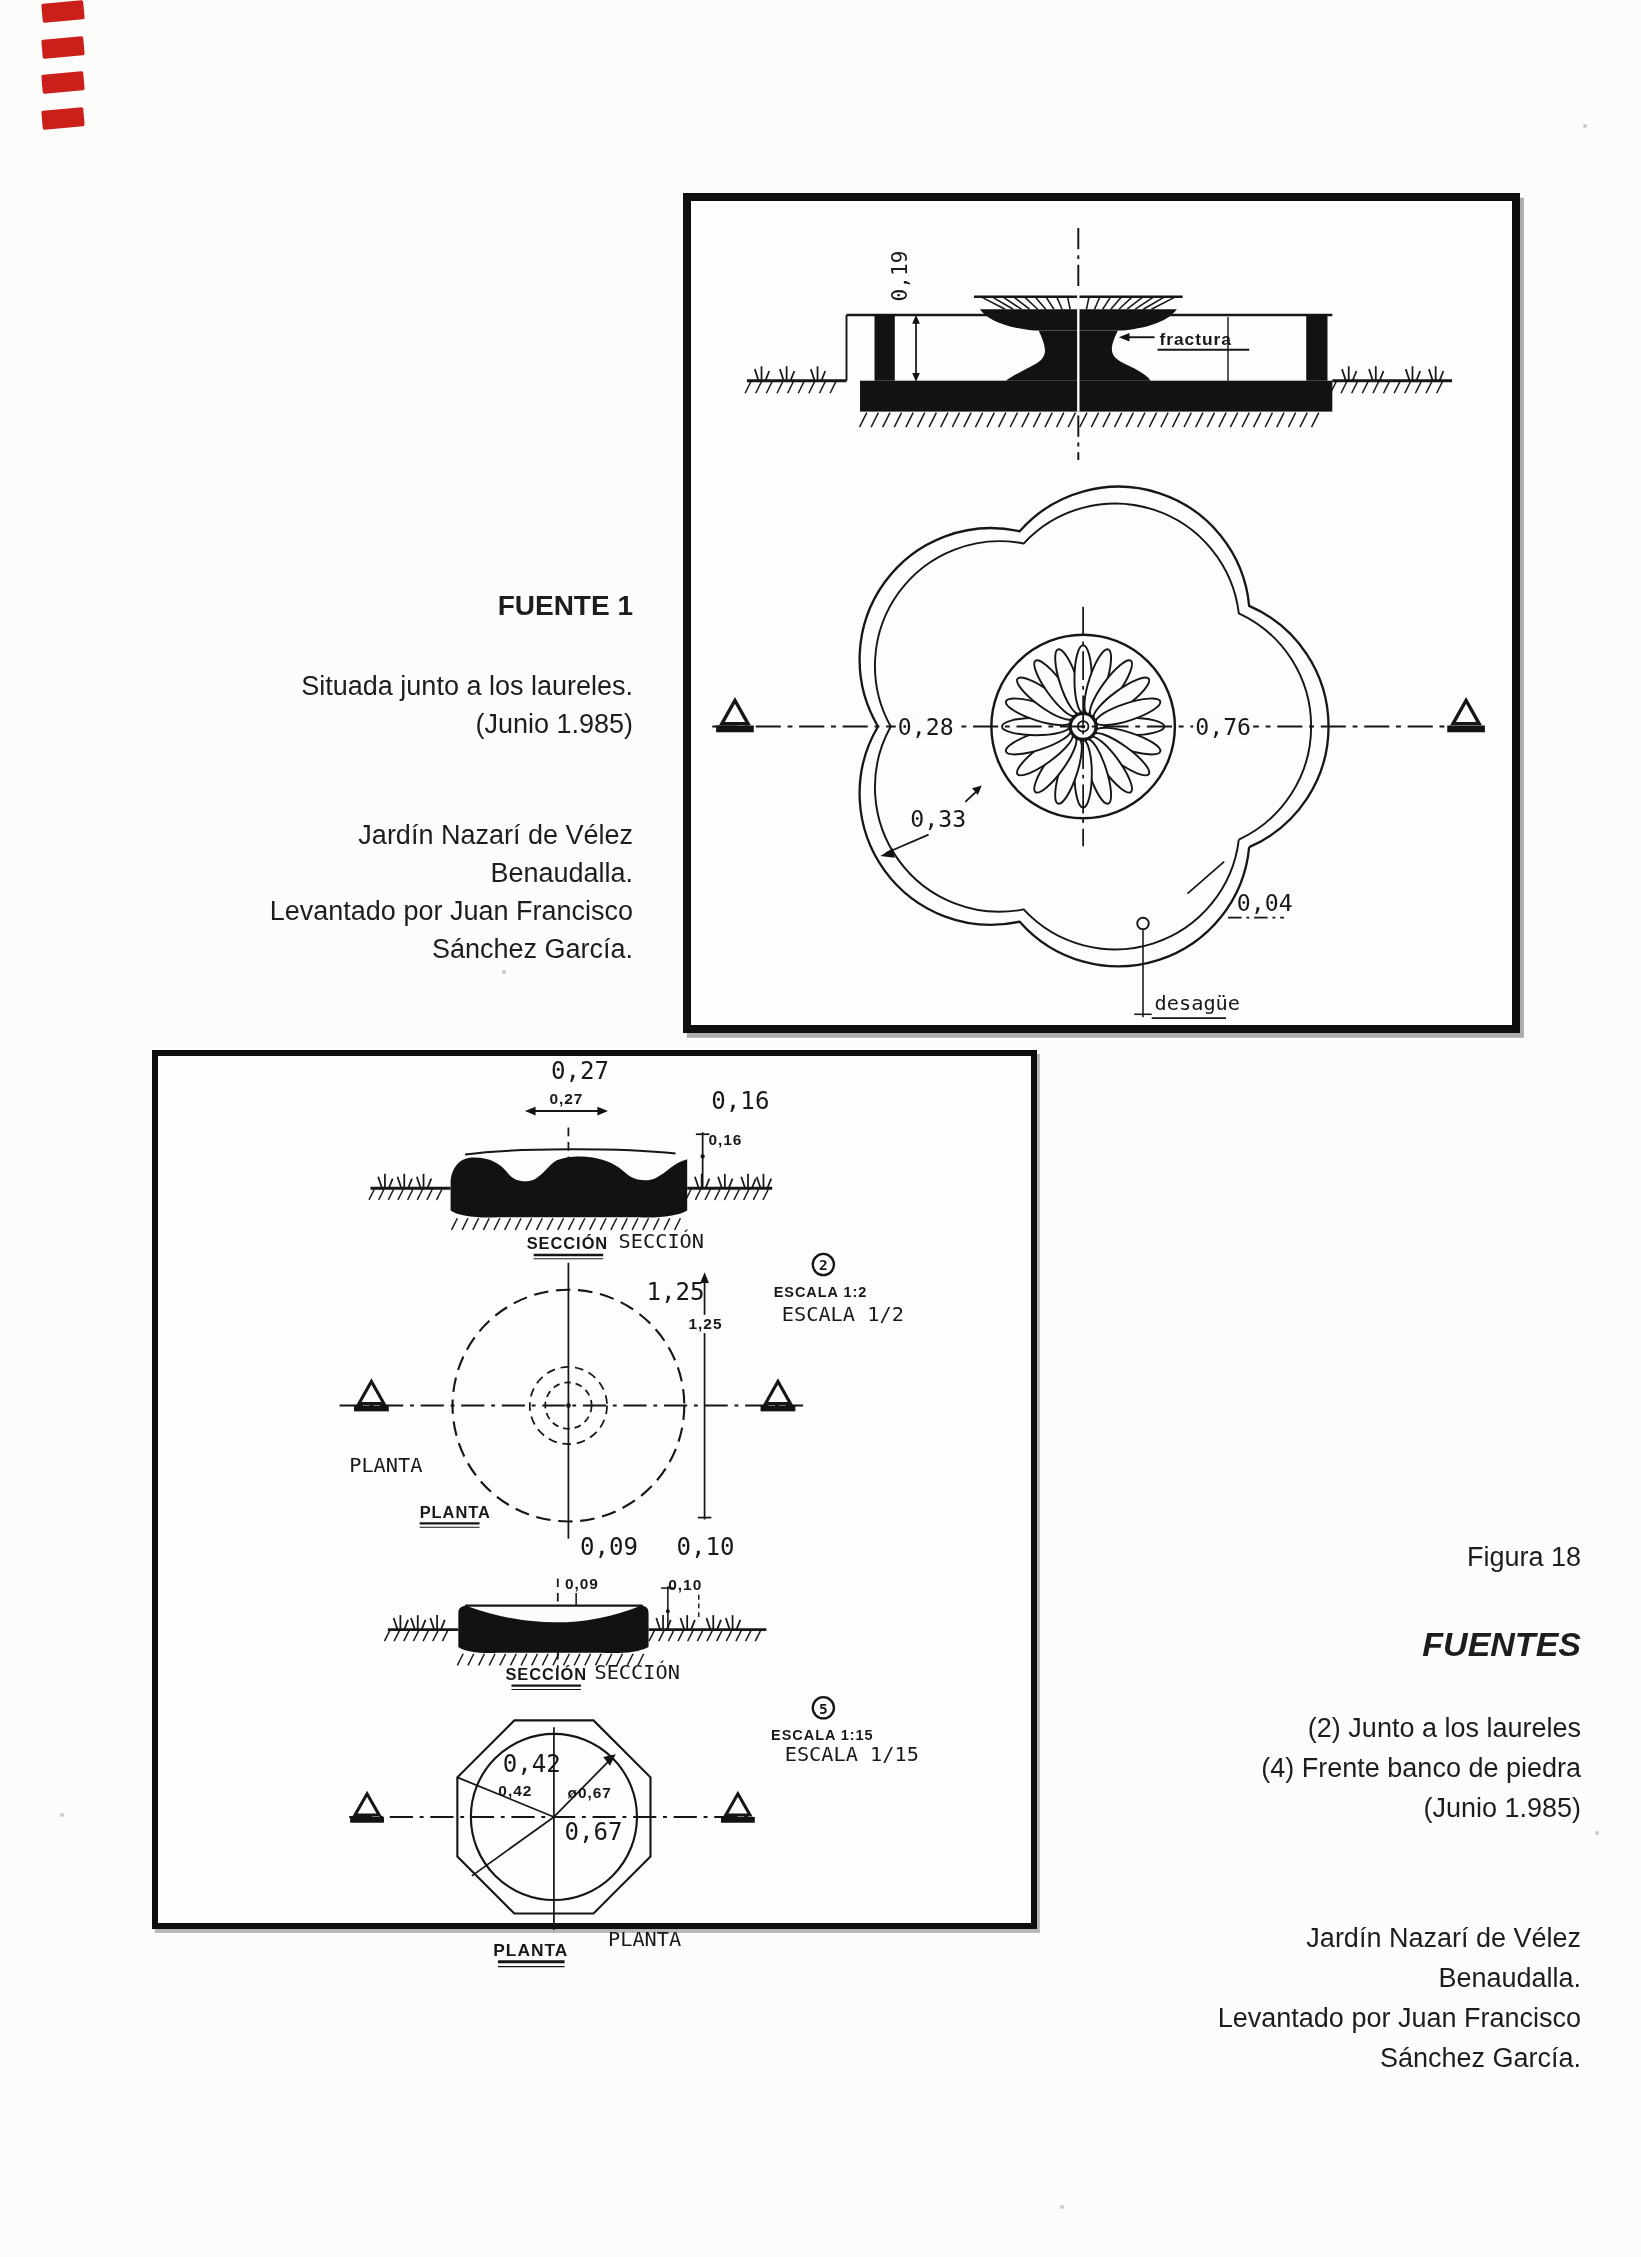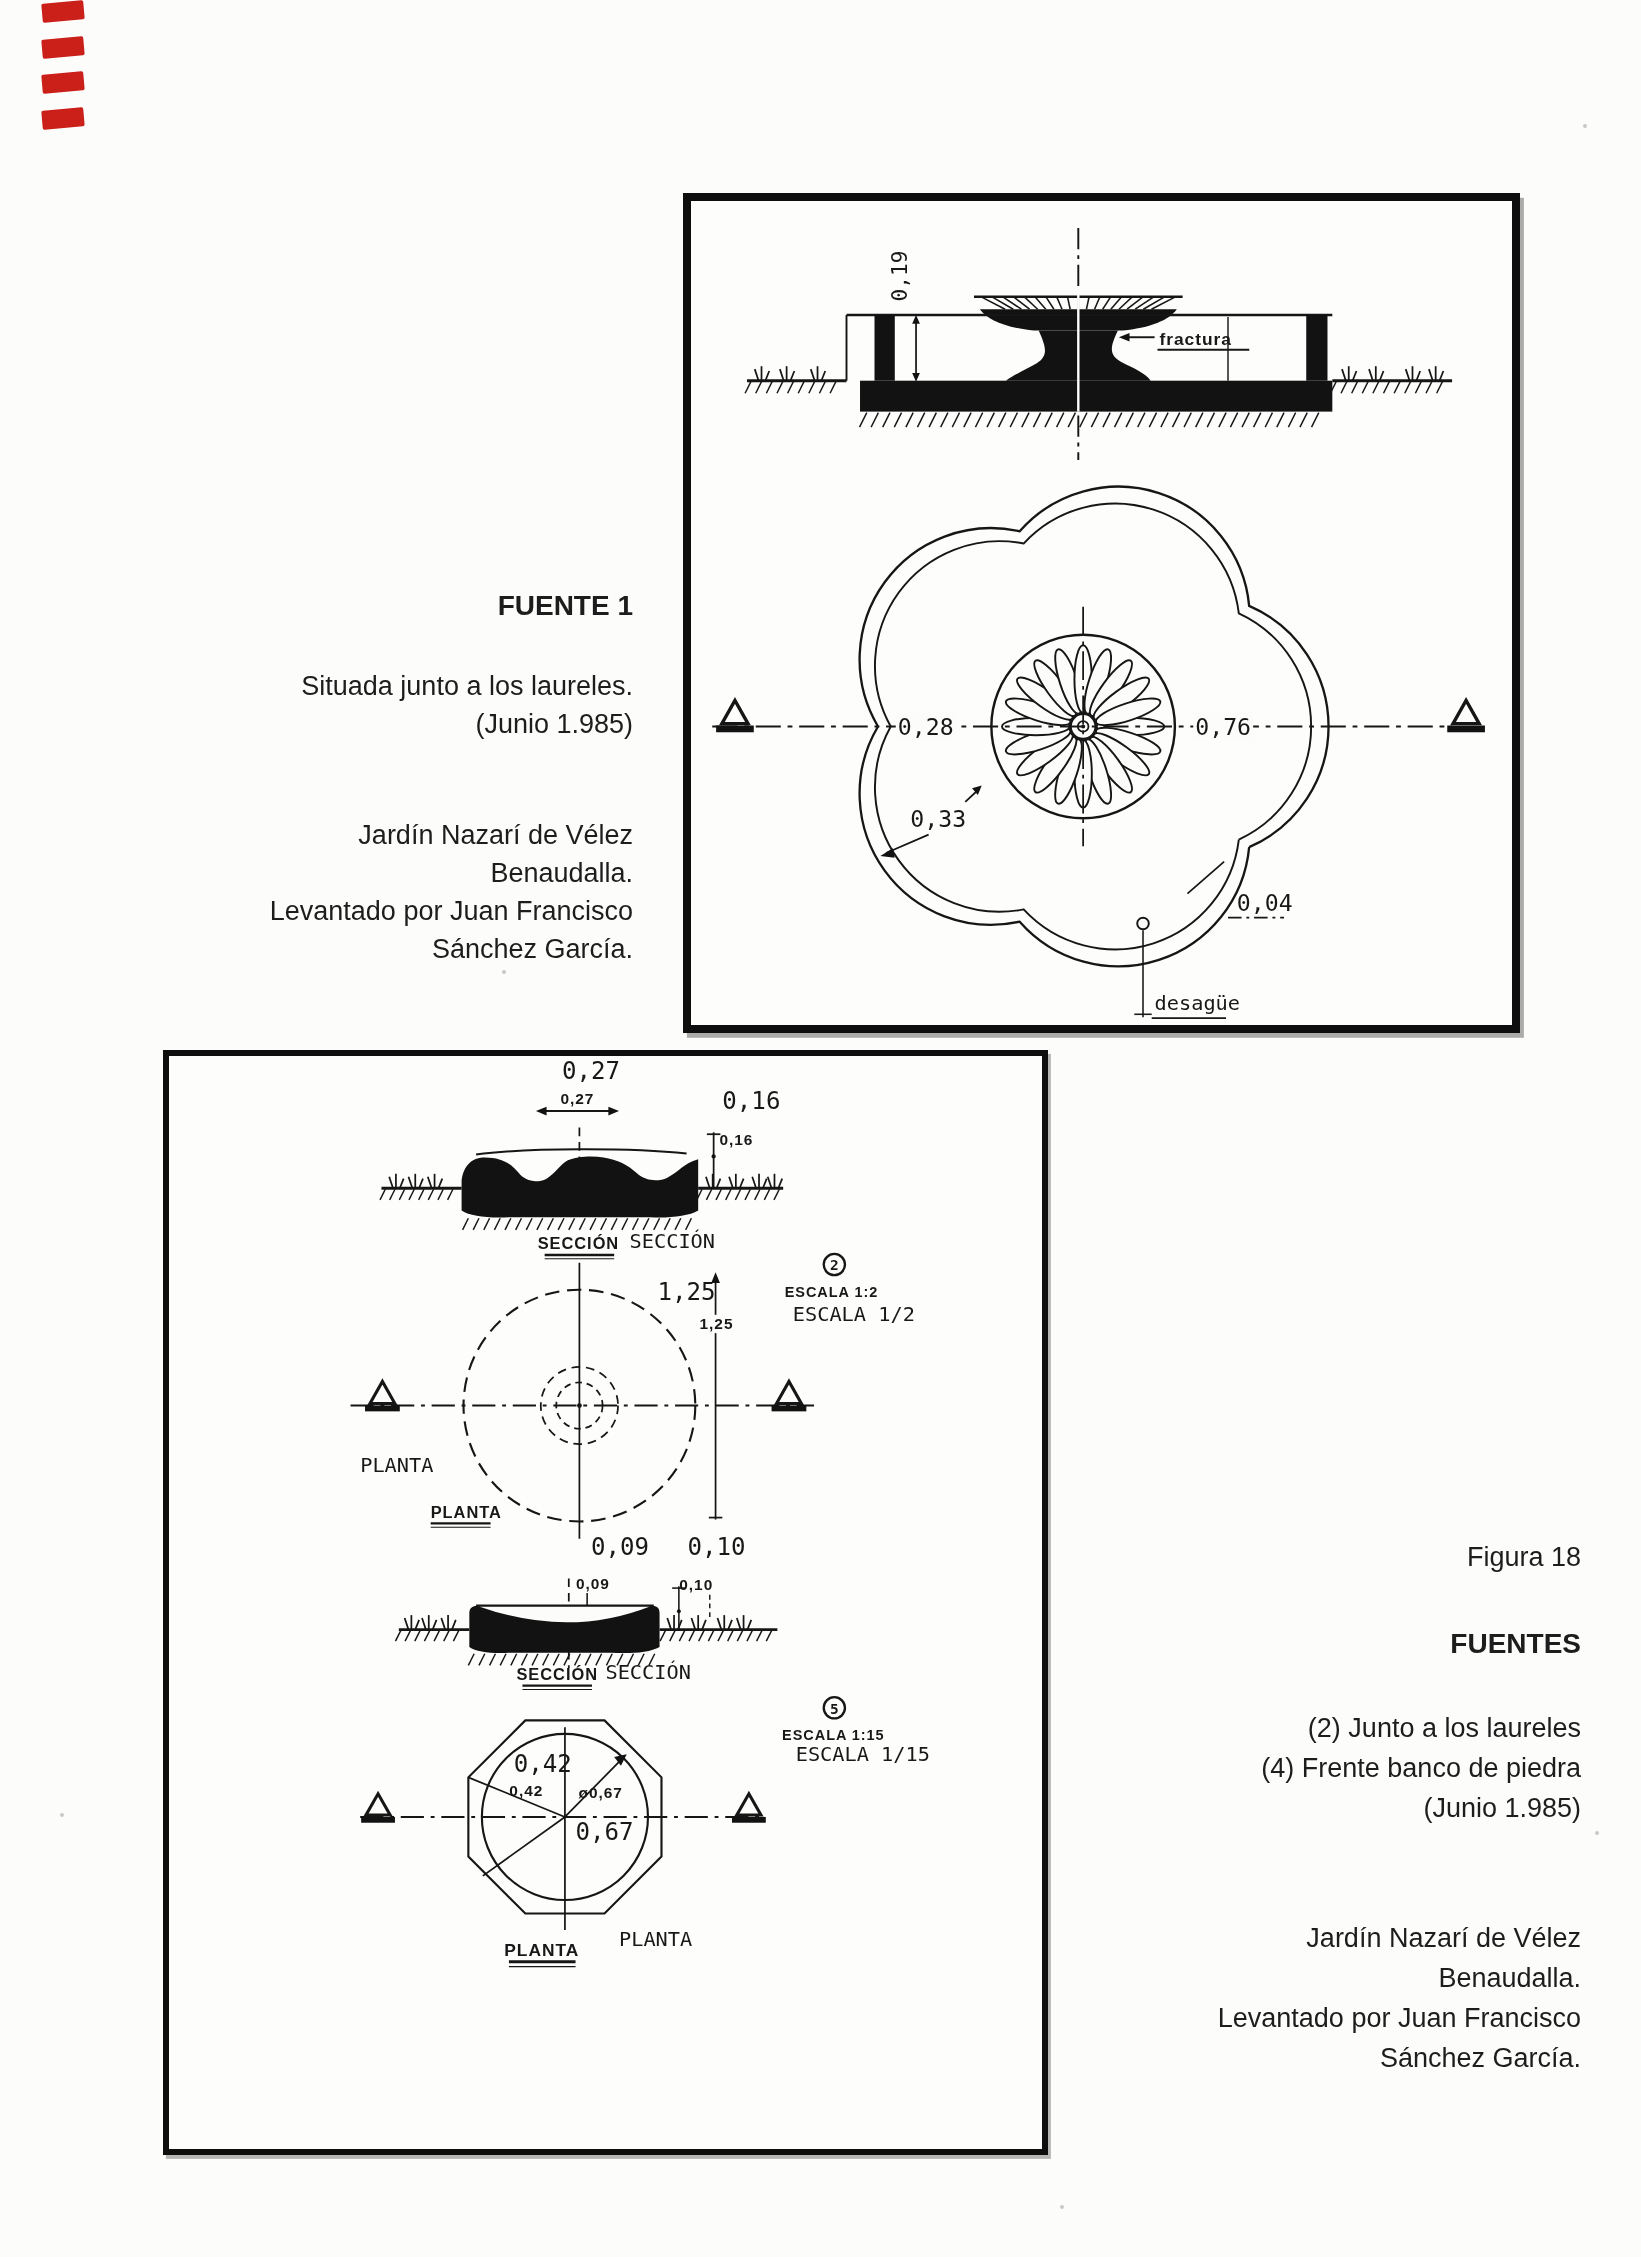--- a/index.html
+++ b/index.html
@@ -1,32 +1,32 @@
 <!DOCTYPE html>
 <html><head>
 <meta charset="utf-8">
 <style>
   html,body{margin:0;padding:0;background:#e8e8e6;}
   .page{position:relative;width:1641px;height:2257px;background:#fcfcfb;overflow:hidden;
         font-family:"Liberation Sans",sans-serif;color:#1d1d1d;}
   .box{position:absolute;box-sizing:border-box;background:#fdfdfc;border:8.7px solid #0e0e0e;
        box-shadow:3.9px 4.8px 0 rgba(20,20,20,.35);}
   #box1{left:683px;top:193px;width:837px;height:840px;}
-  #box2{left:163px;top:1050px;width:885px;height:1105px;border-width:6.8px;box-shadow:2.9px 3.9px 0 rgba(20,20,20,.3);text-align:right;}
+  #box2{left:152px;top:1050px;width:885px;height:879px;border-width:6.8px;box-shadow:2.9px 3.9px 0 rgba(20,20,20,.3);text-align:right;}
   .box svg{display:block;}
   
   .tblock p{margin:0;}
   #f17{position:absolute;left:222px;top:587px;width:411px;text-align:right;
        font-size:27px;line-height:38px;}
   #f17 .title{font-weight:700;font-size:28px;}
   #f17 .loc{margin-top:42px;}
   #f17 .credit{margin-top:74px;line-height:37px;}
   #f18{position:absolute;left:1098px;top:1537px;width:483px;text-align:right;
        font-size:27px;line-height:40px;}
-  #f18 .title{font-weight:700;font-size:28px;margin-top:47px;}
+  #f18 .title{font-weight:700;font-size:34px;margin-top:47px;font-style:italic;}
   #f18 .items{margin-top:44px;}
   #f18 .credit{margin-top:90px;}
   
   text{fill:#181818;}
   .mono{font-family:"DejaVu Sans Mono",monospace;}
   .hw{font-family:"Liberation Sans",sans-serif;font-weight:700;letter-spacing:1px;}
   .ln{stroke:#161616;fill:none;}
   .blk{fill:#121212;stroke:none;}
   
   .redmark{position:absolute;left:42px;width:42px;height:19.3px;background:#cb1f1a;

